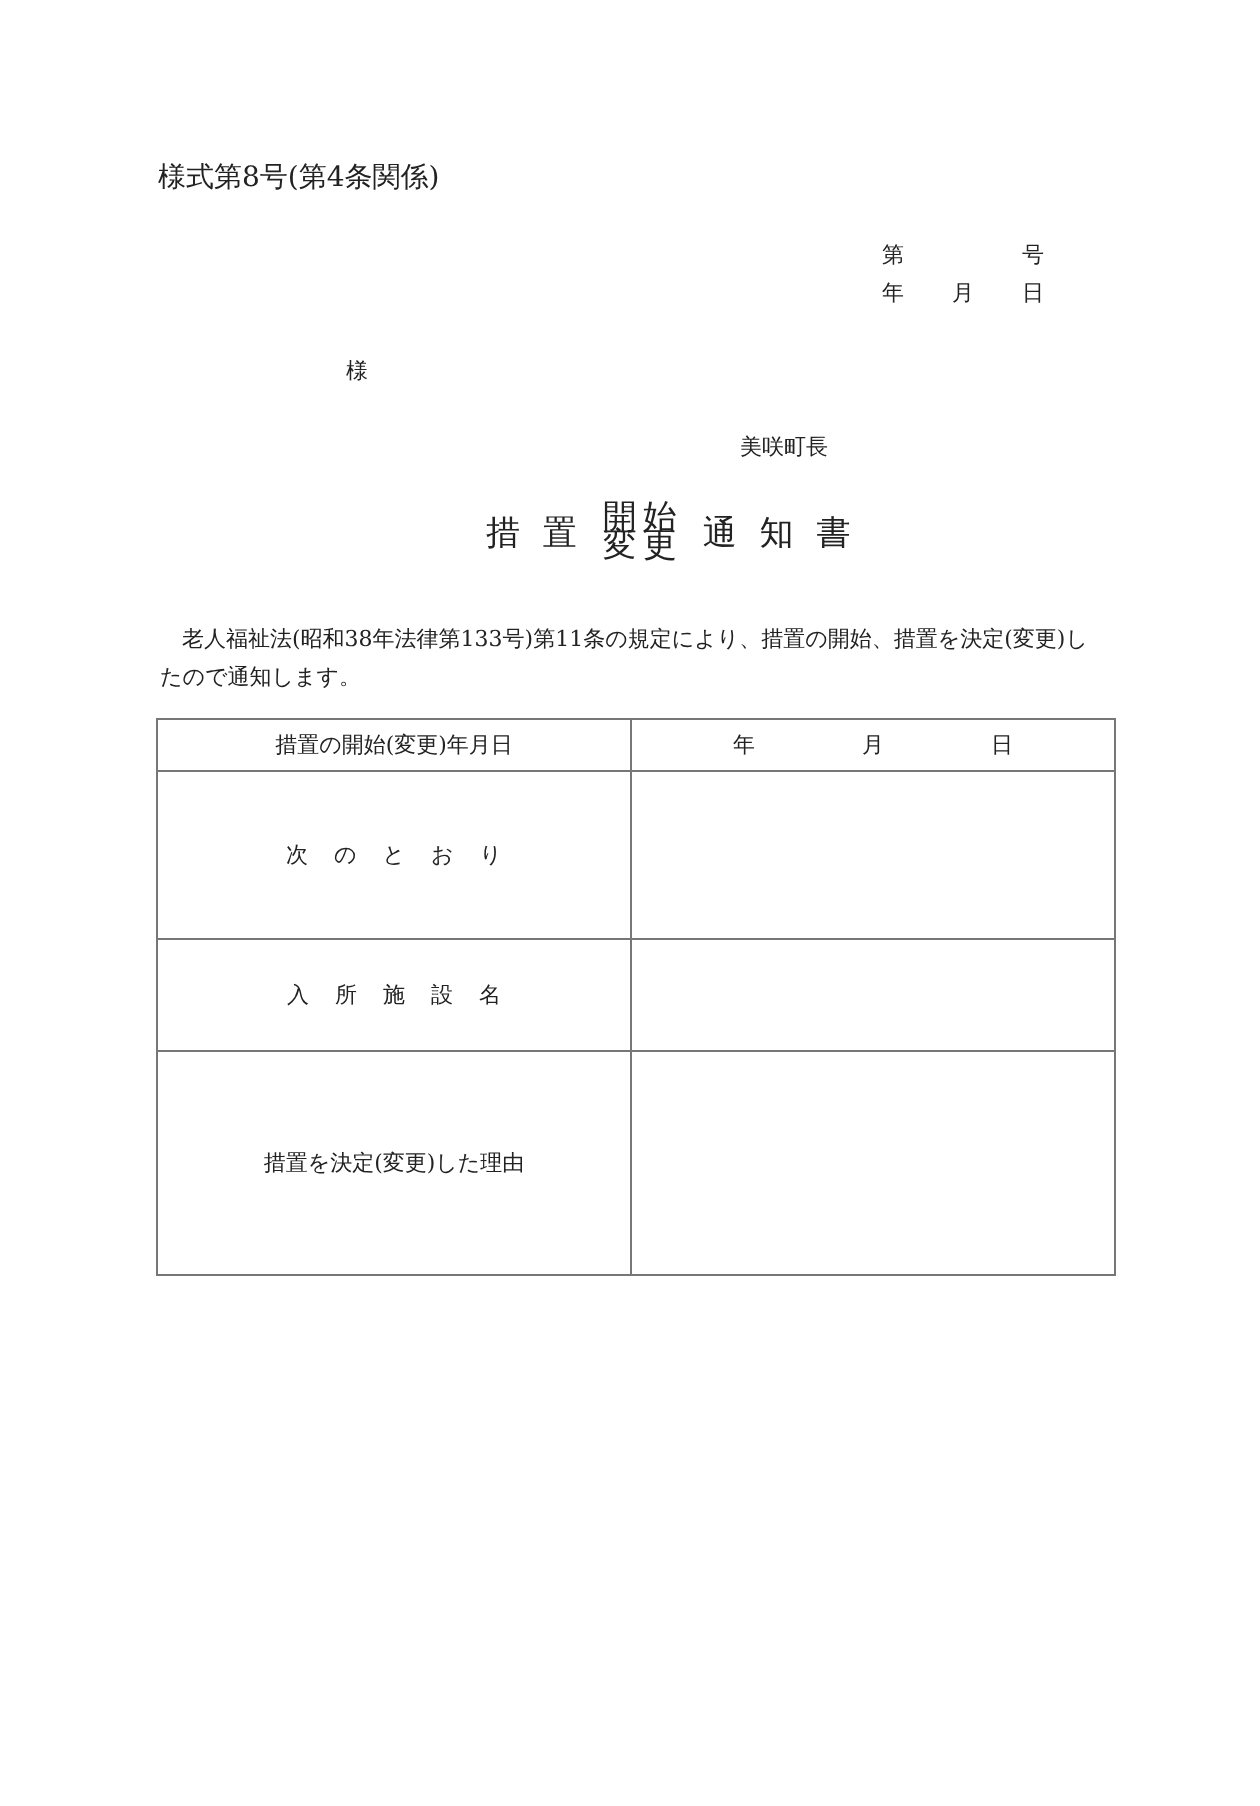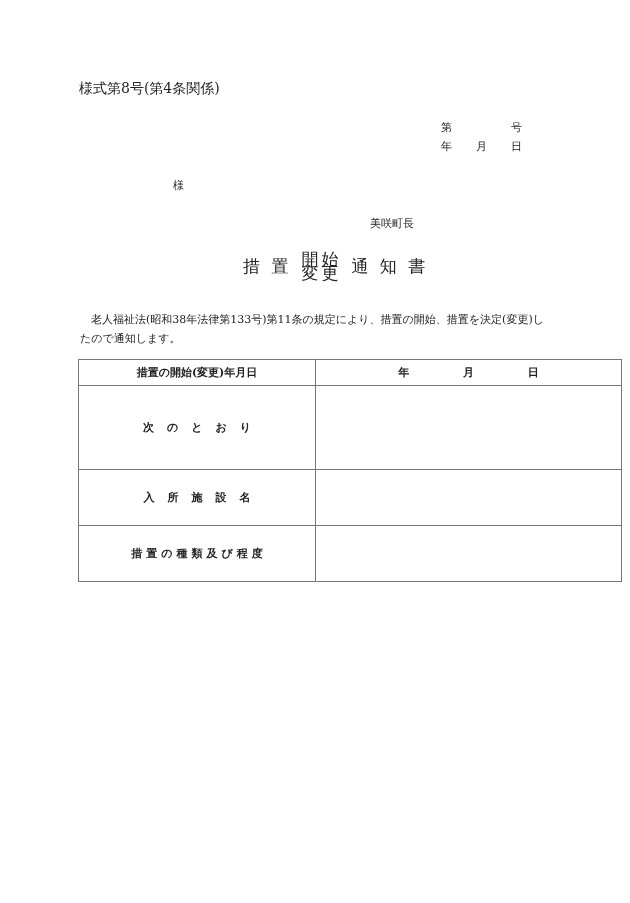--- a/index.html
+++ b/index.html
@@ -8,21 +8,21 @@
   .abs { position:absolute; white-space:nowrap; }
   .fs { font-size:11px; }
   .form-no { left:79px; top:80px; font-size:14px; }
   .ref-line { font-size:11px; }
   .title-wrap { position:absolute; left:243px; top:251px; height:30px; display:flex; align-items:center; font-size:17px; }
   .title-wrap .t { letter-spacing:0; }
   .stack { display:flex; flex-direction:column; line-height:14px; margin:0 10px 0 10px;text-align:right; }
   .stack span { letter-spacing:3px; }
   .body-text { position:absolute; left:80px; top:310px; width:472px; font-size:11px; line-height:19px; white-space:normal; }
   .body-text .indent { display:inline-block; width:11px; }
-  table.main { position:absolute; left:78px; top:359px; width:544px; border-collapse:collapse; font-size:11px;font-weight:bold; }
+  table.main { position:absolute; left:78px; top:359px; width:480px; border-collapse:collapse; font-size:11px; }
   table.main td { border:1px solid #777; padding:0; text-align:center; vertical-align:middle; }
   table.main td.label { width:236px; }
   .spaced { letter-spacing:13px; padding-left:13px; }
   .spaced-sm { letter-spacing:4px; padding-left:4px; }
   .date-cell span { display:inline-block; }
 </style>
 </head>
 <body>
 
 <div class="abs form-no">様式第8号(第4条関係)</div>
@@ -59,18 +59,18 @@
     </td>
   </tr>
   <tr style="height:84px;">
     <td class="label"><span class="spaced">次のとおり</span></td>
     <td></td>
   </tr>
   <tr style="height:56px;">
     <td class="label"><span class="spaced">入所施設名</span></td>
     <td></td>
   </tr>
-  <tr style="height:56px;">
-    <td class="label"><span class="spaced-sm">措置の種類及び程度</span></td>
+  <tr style="height:112px;">
+    <td class="label">措置を決定(変更)した理由</td>
     <td></td>
   </tr>
 </tbody>
   </table>
 
 </body></html>

